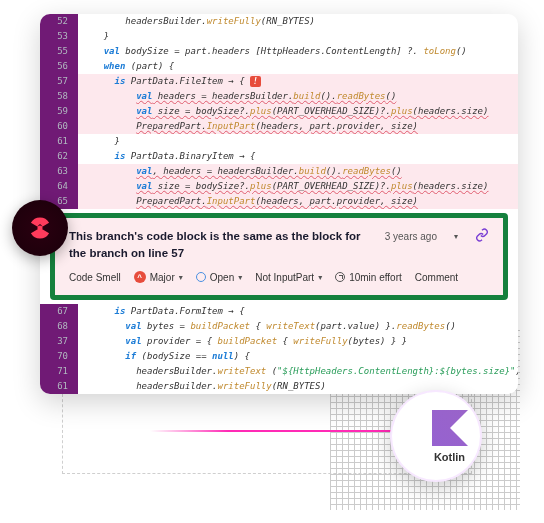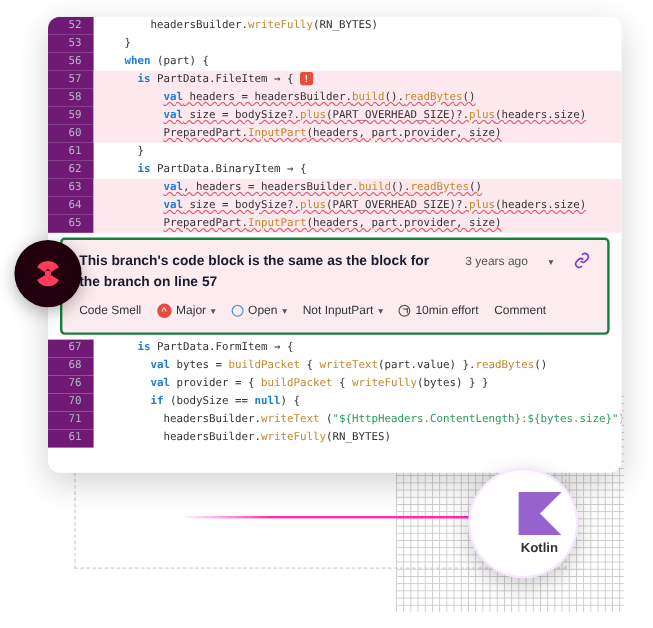--- a/index.html
+++ b/index.html
@@ -3,29 +3,29 @@
 <meta charset="utf-8">
 <style>
   * { margin: 0; padding: 0; box-sizing: border-box; }
   body { font-family: -apple-system, BlinkMacSystemFont, "Segoe UI", Helvetica, sans-serif; background: #fff; width: 544px; height: 523px; overflow: hidden; position: relative; }
   
   .card { position: absolute; top: 14px; left: 40px; width: 478px; height: 380px; background: #fff; border-radius: 10px; box-shadow: 0 8px 28px rgba(0,0,0,0.18); overflow: hidden; }
   
   .code-area { font-family: Menlo, Consolas, monospace; font-size: 9px; line-height: 15px; color: #333; }
   .line { display: flex; }
   .gutter { width: 38px; flex-shrink: 0; text-align: right; padding-right: 10px; color: #b0b7bf; background: #701a75; user-select: none; }
-  .src { flex: 1; white-space: pre; padding-left: 4px; overflow: hidden; }
+  .src { flex: 1; white-space: pre; padding-left: 4px; overflow: hidden; font-style: italic; }
   .hl-pink .src { background: #fde8ed; }
   .kw { color: #1c7cd6; font-weight: 600; }
   .fn { color: #c08a2f; }
   .str { color: #2a9d5a; }
   .underline { text-decoration: underline; text-decoration-color: #e05d6f; text-decoration-style: wavy; }
   .err-badge { display:inline-block; background:#e74c3c; color:#fff; font-weight:700; padding:0 3px; border-radius:2px; font-size:8px; line-height:11px; vertical-align:middle;}
   
-  .issue-panel { background: #fdecef; border: 2px solid #15803d; border-radius: 4px; margin: 4px 10px 4px 10px; padding: 10px 14px 12px 14px; }
+  .issue-panel { background: #fdecef; border: 5px solid #15803d; border-radius: 4px; margin: 4px 10px 4px 10px; padding: 10px 14px 12px 14px; }
   .issue-head { display:flex; justify-content: space-between; align-items: flex-start; gap:10px; }
   .issue-title { font-size: 11.5px; font-weight: 700; color: #1a1a2e; line-height: 1.45; max-width: 300px; }
   .issue-age { display:flex; align-items:center; gap:17px; font-size:10px; color:#555; }
   .link-ic { color:#7a3fd4; }
   .issue-meta { display:flex; align-items:center; gap:13px; margin-top:10px; font-size:10px; color:#333; }
   .meta-item { display:flex; align-items:center; gap:4px; }
   .caret { font-size:8px; color:#555; }
   .sev-ic { width:12px; height:12px; border-radius:50%; background:#e74c3c; color:#fff; display:inline-flex; align-items:center; justify-content:center; font-size:8px; font-weight:700; }
   .open-ic { width:10px; height:10px; border:1.5px solid #4a90e2; border-radius:50%; display:inline-block; }
   .effort-ic { width:10px; height:10px; border:1.5px solid #555; border-radius:50%; display:inline-block; position:relative; }
@@ -62,20 +62,24 @@
   <div class="code-area" id="code-top">
       <div class="line">
         <div class="gutter">52</div>
         <div class="src">        headersBuilder.<span class="fn">writeFully</span>(RN_BYTES)</div>
       </div>
       <div class="line">
         <div class="gutter">53</div>
         <div class="src">    }</div>
       </div>
       <div class="line">
+        <div class="gutter">55</div>
+        <div class="src">    <span class="kw">val</span> bodySize = part.headers [HttpHeaders.ContentLength] ?. <span class="fn">toLong</span>()</div>
+      </div>
+      <div class="line">
         <div class="gutter">56</div>
         <div class="src">    <span class="kw">when</span> (part) {</div>
       </div>
       <div class="line hl-pink">
         <div class="gutter">57</div>
         <div class="src">      <span class="kw">is</span> PartData.FileItem → { <span class="err-badge">!</span></div>
       </div>
       <div class="line hl-pink">
         <div class="gutter">58</div>
         <div class="src">          <span class="underline"><span class="kw">val</span> headers = headersBuilder.<span class="fn">build</span>().<span class="fn">readBytes</span>()</span></div>
@@ -155,21 +159,21 @@
   <div class="code-area" id="code-bottom">
       <div class="line">
         <div class="gutter">67</div>
         <div class="src">      <span class="kw">is</span> PartData.FormItem → {</div>
       </div>
       <div class="line">
         <div class="gutter">68</div>
         <div class="src">        <span class="kw">val</span> bytes = <span class="fn">buildPacket</span> { <span class="fn">writeText</span>(part.value) }.<span class="fn">readBytes</span>()</div>
       </div>
       <div class="line">
-        <div class="gutter">76</div>
+        <div class="gutter">37</div>
         <div class="src">        <span class="kw">val</span> provider = { <span class="fn">buildPacket</span> { <span class="fn">writeFully</span>(bytes) } }</div>
       </div>
       <div class="line">
         <div class="gutter">70</div>
         <div class="src">        <span class="kw">if</span> (bodySize == <span class="kw">null</span>) {</div>
       </div>
       <div class="line">
         <div class="gutter">71</div>
         <div class="src">          headersBuilder.<span class="fn">writeText</span> (<span class="str">"${HttpHeaders.ContentLength}:${bytes.size}"</span>)</div>
       </div>

